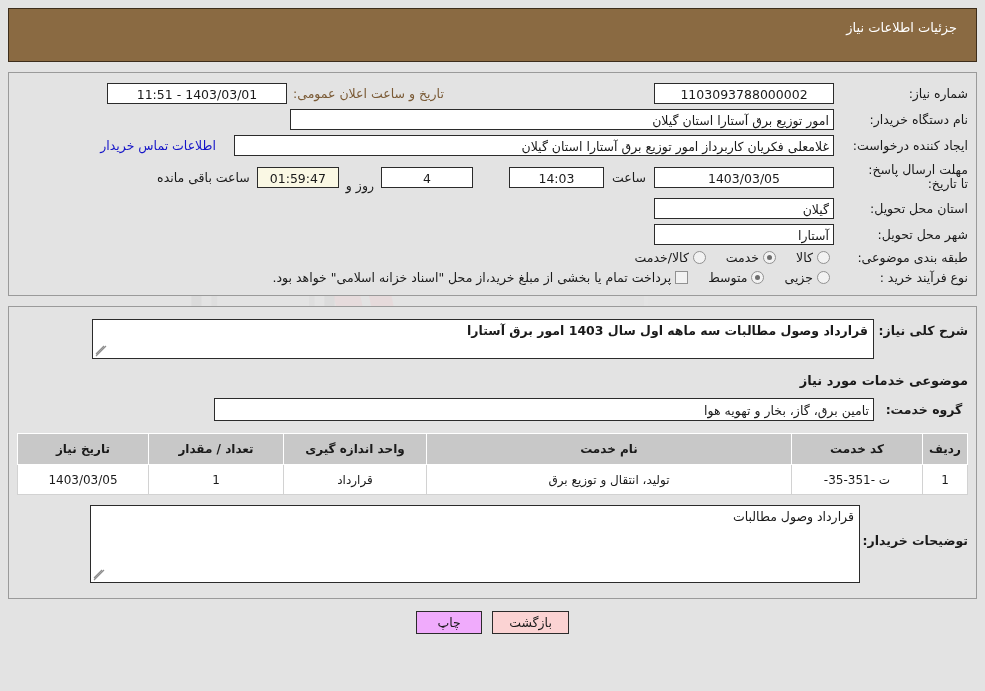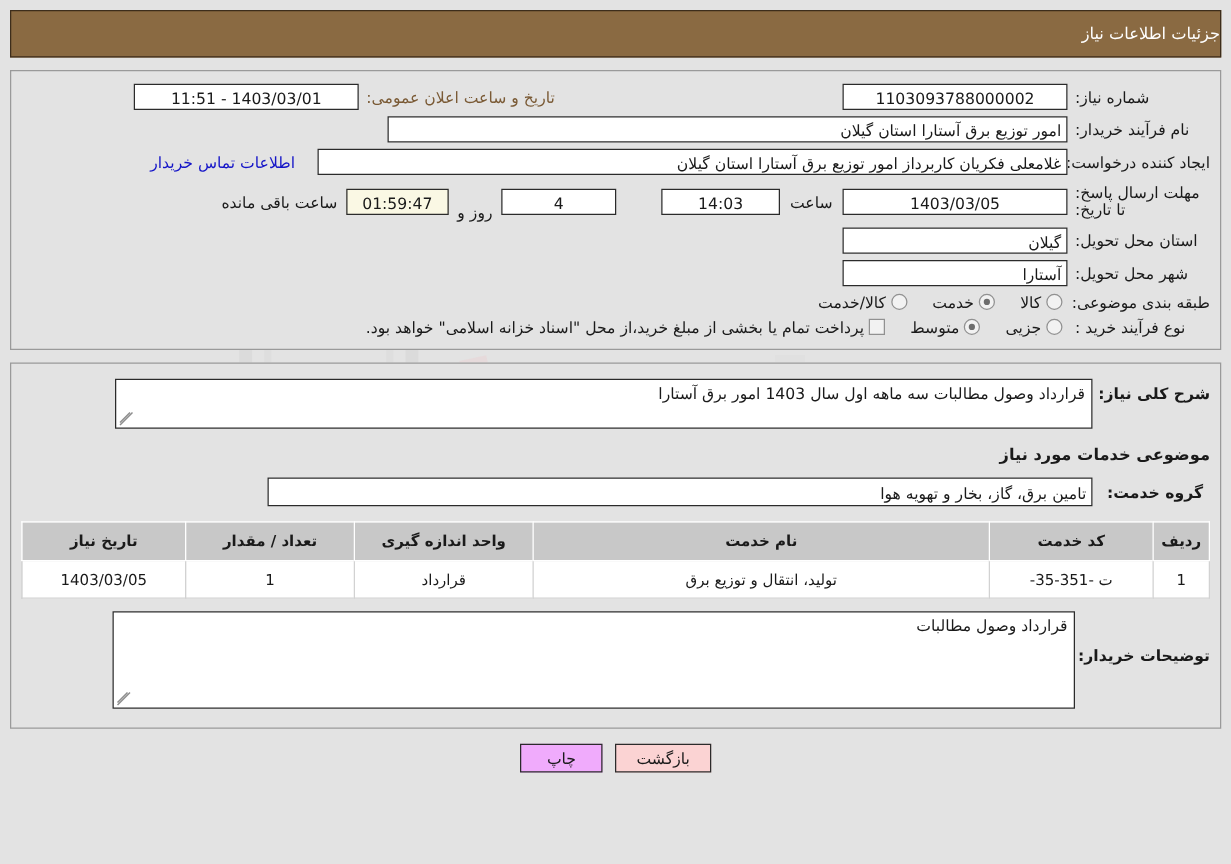--- a/index.html
+++ b/index.html
@@ -63,25 +63,25 @@
   
   .page {
     position: relative;
     z-index: 10;
     padding: 0;
   }
   .top-header {
     margin: 8px 8px 0 8px;
     background: #8a6a42;
     border: 1px solid #3d2d1b;
-    height: 38px;
+    height: 54px;
     line-height: 38px;
     color: #ffffff;
     font-size: 13px;
-    padding: 0 0;
+    padding: 0 19px;
     box-sizing: border-box;
     text-align: right;
   }
 
   
   .panel {
     margin: 10px 8px 0 8px;
     border: 1px solid #9a9a9a;
     background: #e3e3e3;
     box-sizing: border-box;
@@ -92,21 +92,22 @@
   .lbl {
     font-size: 12.5px;
     color: #1a1a1a;
     text-align: center;
     white-space: nowrap;
     flex: 0 0 auto;
     padding-left: 6px;
   }
   .lbl-w {
     width: 108px;
-    text-align: left;
+    text-align: right;
+    margin-left: 20px;
   }
   .lbl-brown { color: #7a5a35; }
   .lbl-bold { font-weight: bold; }
 
   .fld {
     background: #ffffff;
     border: 1px solid #2b2b2b;
     height: 21px;
     line-height: 21px;
     font-size: 12.5px;
@@ -289,21 +290,21 @@
     <div class="rowline">
       <div class="lbl lbl-w">شماره نیاز:</div>
       <div class="fld center" style="width:180px;">1103093788000002</div>
       <div class="spacer"></div>
       <div class="lbl lbl-brown" style="padding-left:6px;">تاریخ و ساعت اعلان عمومی:</div>
       <div class="fld center" style="width:180px;">1403/03/01 - 11:51</div>
       <div style="width:90px;"></div>
     </div>
 
     <div class="rowline">
-      <div class="lbl lbl-w">نام فرآیند خریدار:</div>
+      <div class="lbl lbl-w">نام دستگاه خریدار:</div>
       <div class="fld" style="width:544px;">امور توزیع برق آستارا استان گیلان</div>
     </div>
 
     <div class="rowline">
       <div class="lbl lbl-w">ایجاد کننده درخواست:</div>
       <div class="fld" style="width:600px;">غلامعلی فکریان کاربرداز امور توزیع برق آستارا استان گیلان</div>
       <div style="width:18px;"></div>
       <a href="#" style="font-size:12.5px;color:#1414c8;text-decoration:none;white-space:nowrap;">اطلاعات تماس خریدار</a>
     </div>
 
@@ -352,21 +353,21 @@
       <span class="checkbox"></span>
       <span class="note-text">پرداخت تمام یا بخشی از مبلغ خرید،از محل "اسناد خزانه اسلامی" خواهد بود.</span>
     </div>
 
   </div>
 
   <div class="panel mid-panel">
 
     <div class="rowline" style="align-items:flex-start;">
       <div class="lbl lbl-bold" style="width:88px;padding-top:4px;">شرح کلی نیاز:</div>
-      <div class="ta" style="width:782px;height:40px;">
+      <div class="ta" style="width:782px;height:40px;font-weight:bold;">
         <span>قرارداد وصول مطالبات سه ماهه اول سال 1403 امور برق  آستارا</span>
         <svg class="grip" viewBox="0 0 12 12">
           <path d="M1 9 L9 1 M1 11 L11 1" stroke="#8e8e8e" stroke-width="1.2" fill="none"></path>
         </svg>
       </div>
     </div>
 
     <div class="section-title">موضوعی خدمات مورد نیاز</div>
 
     <div class="rowline">

